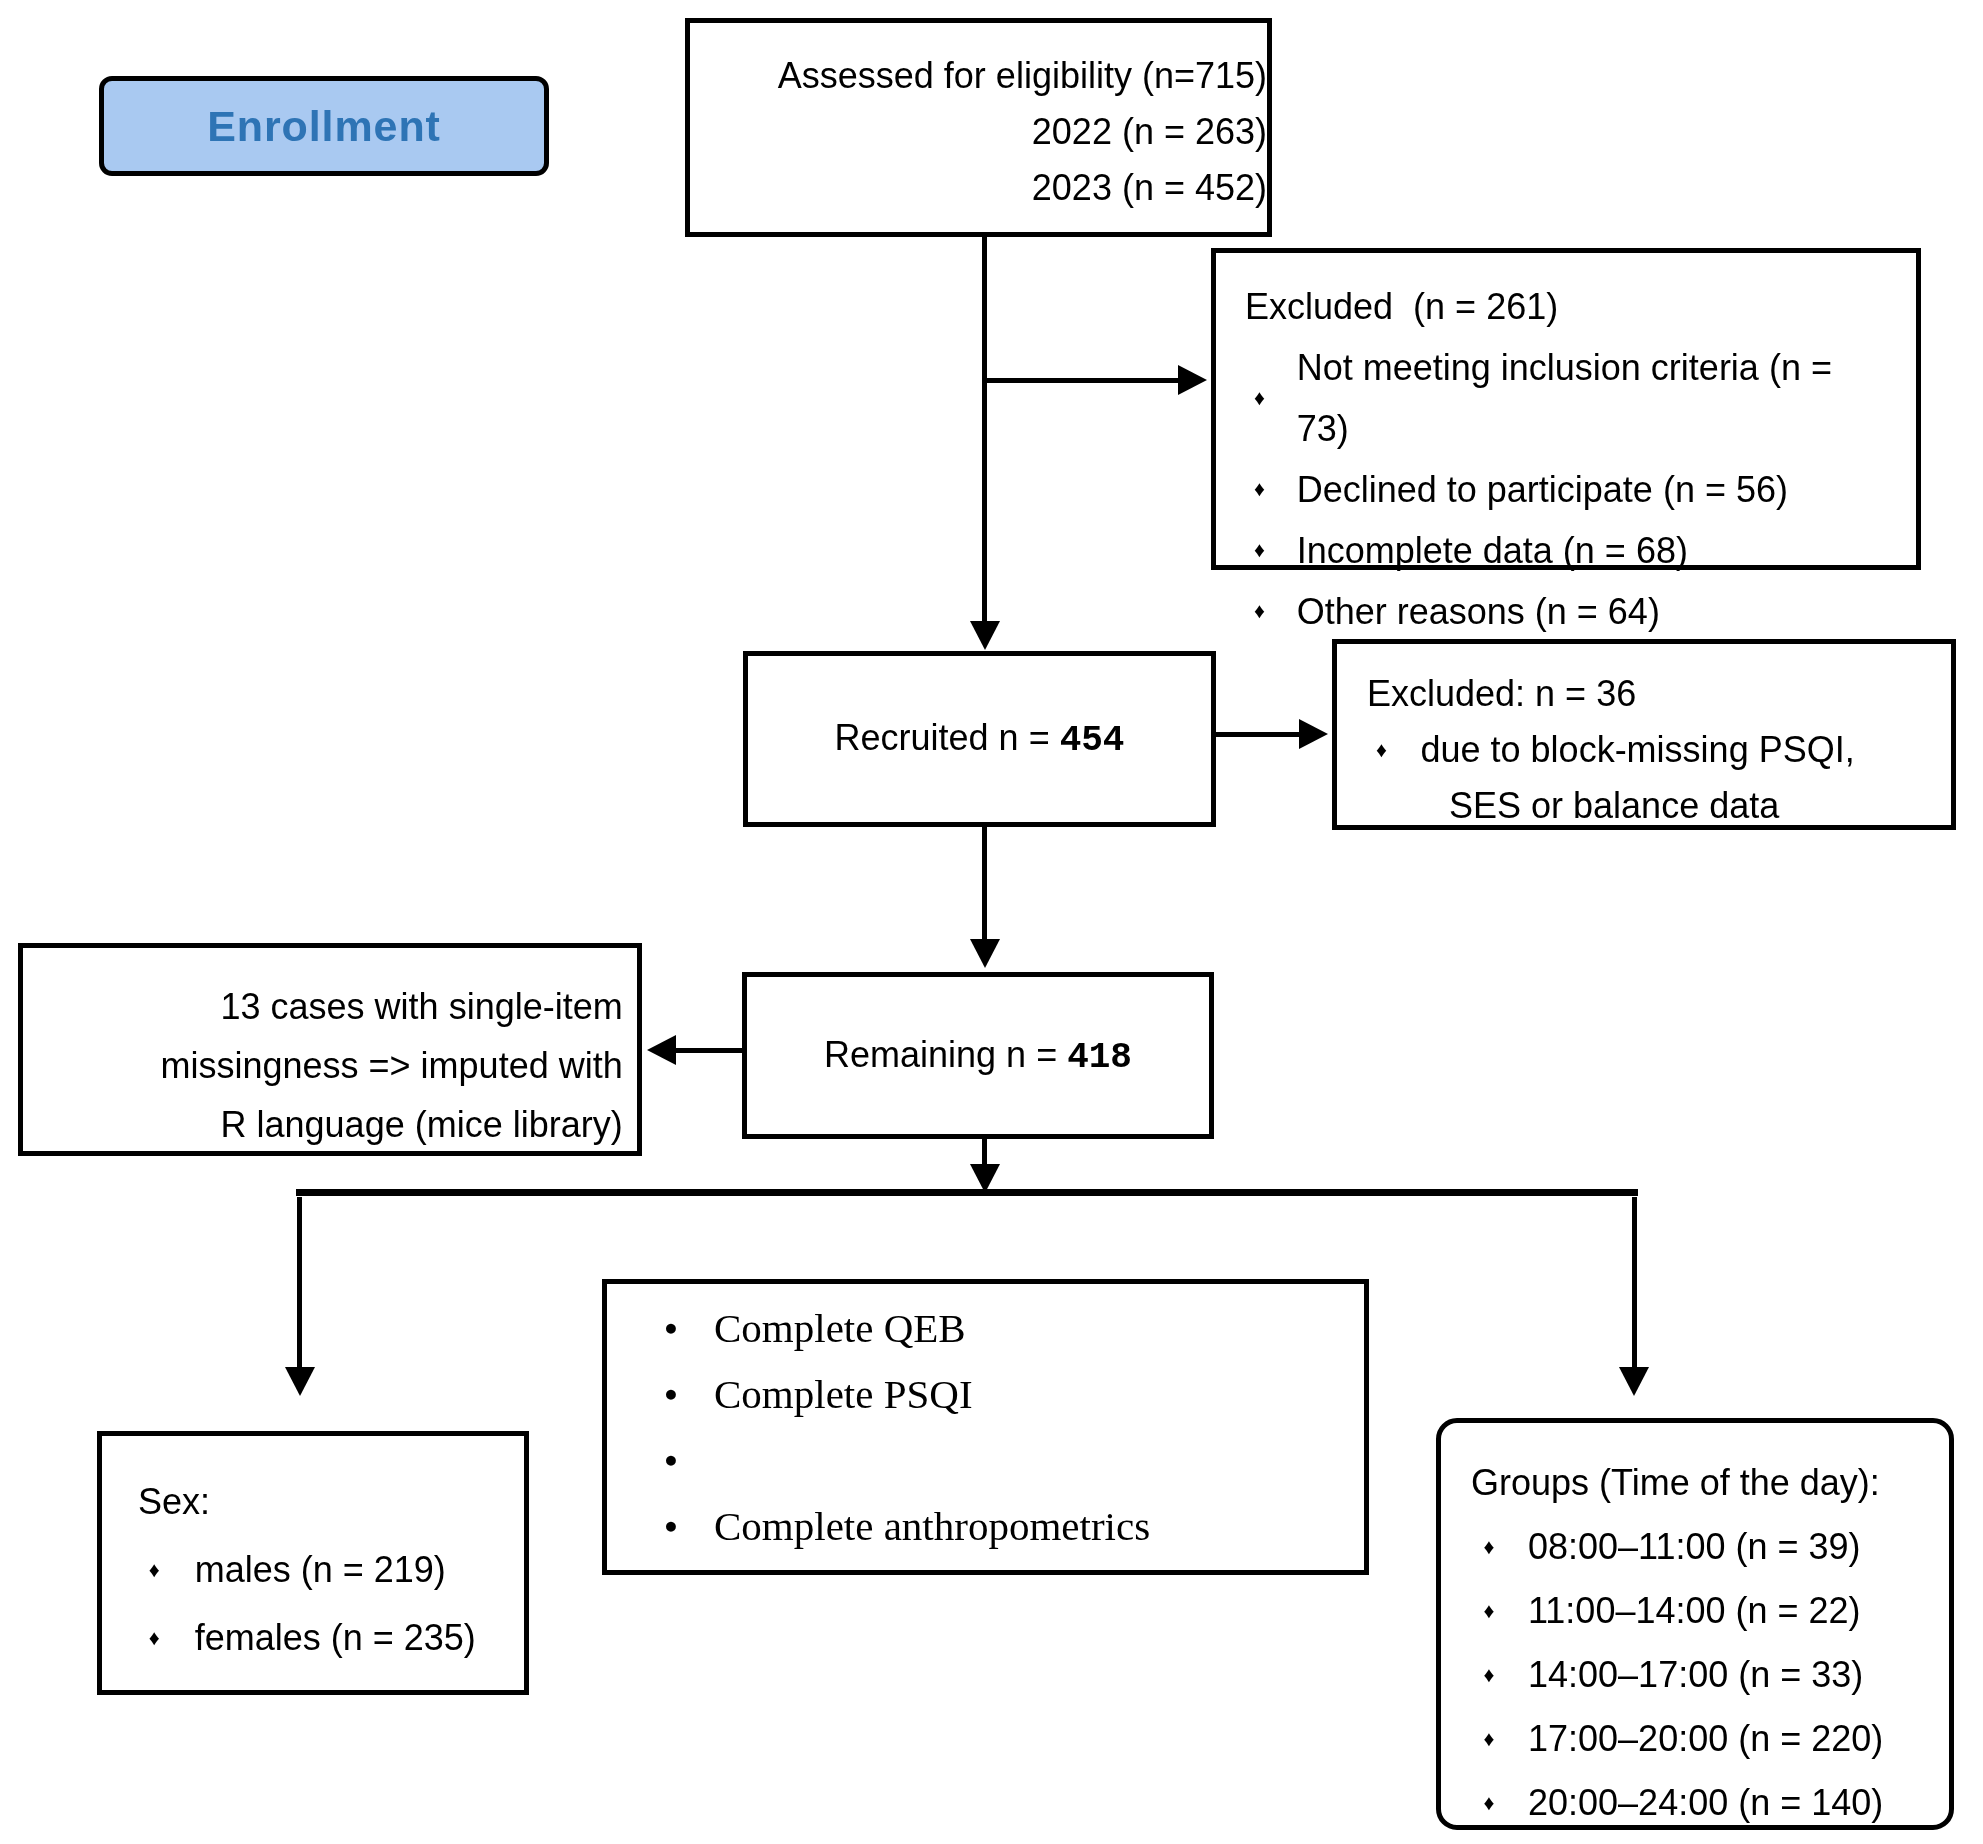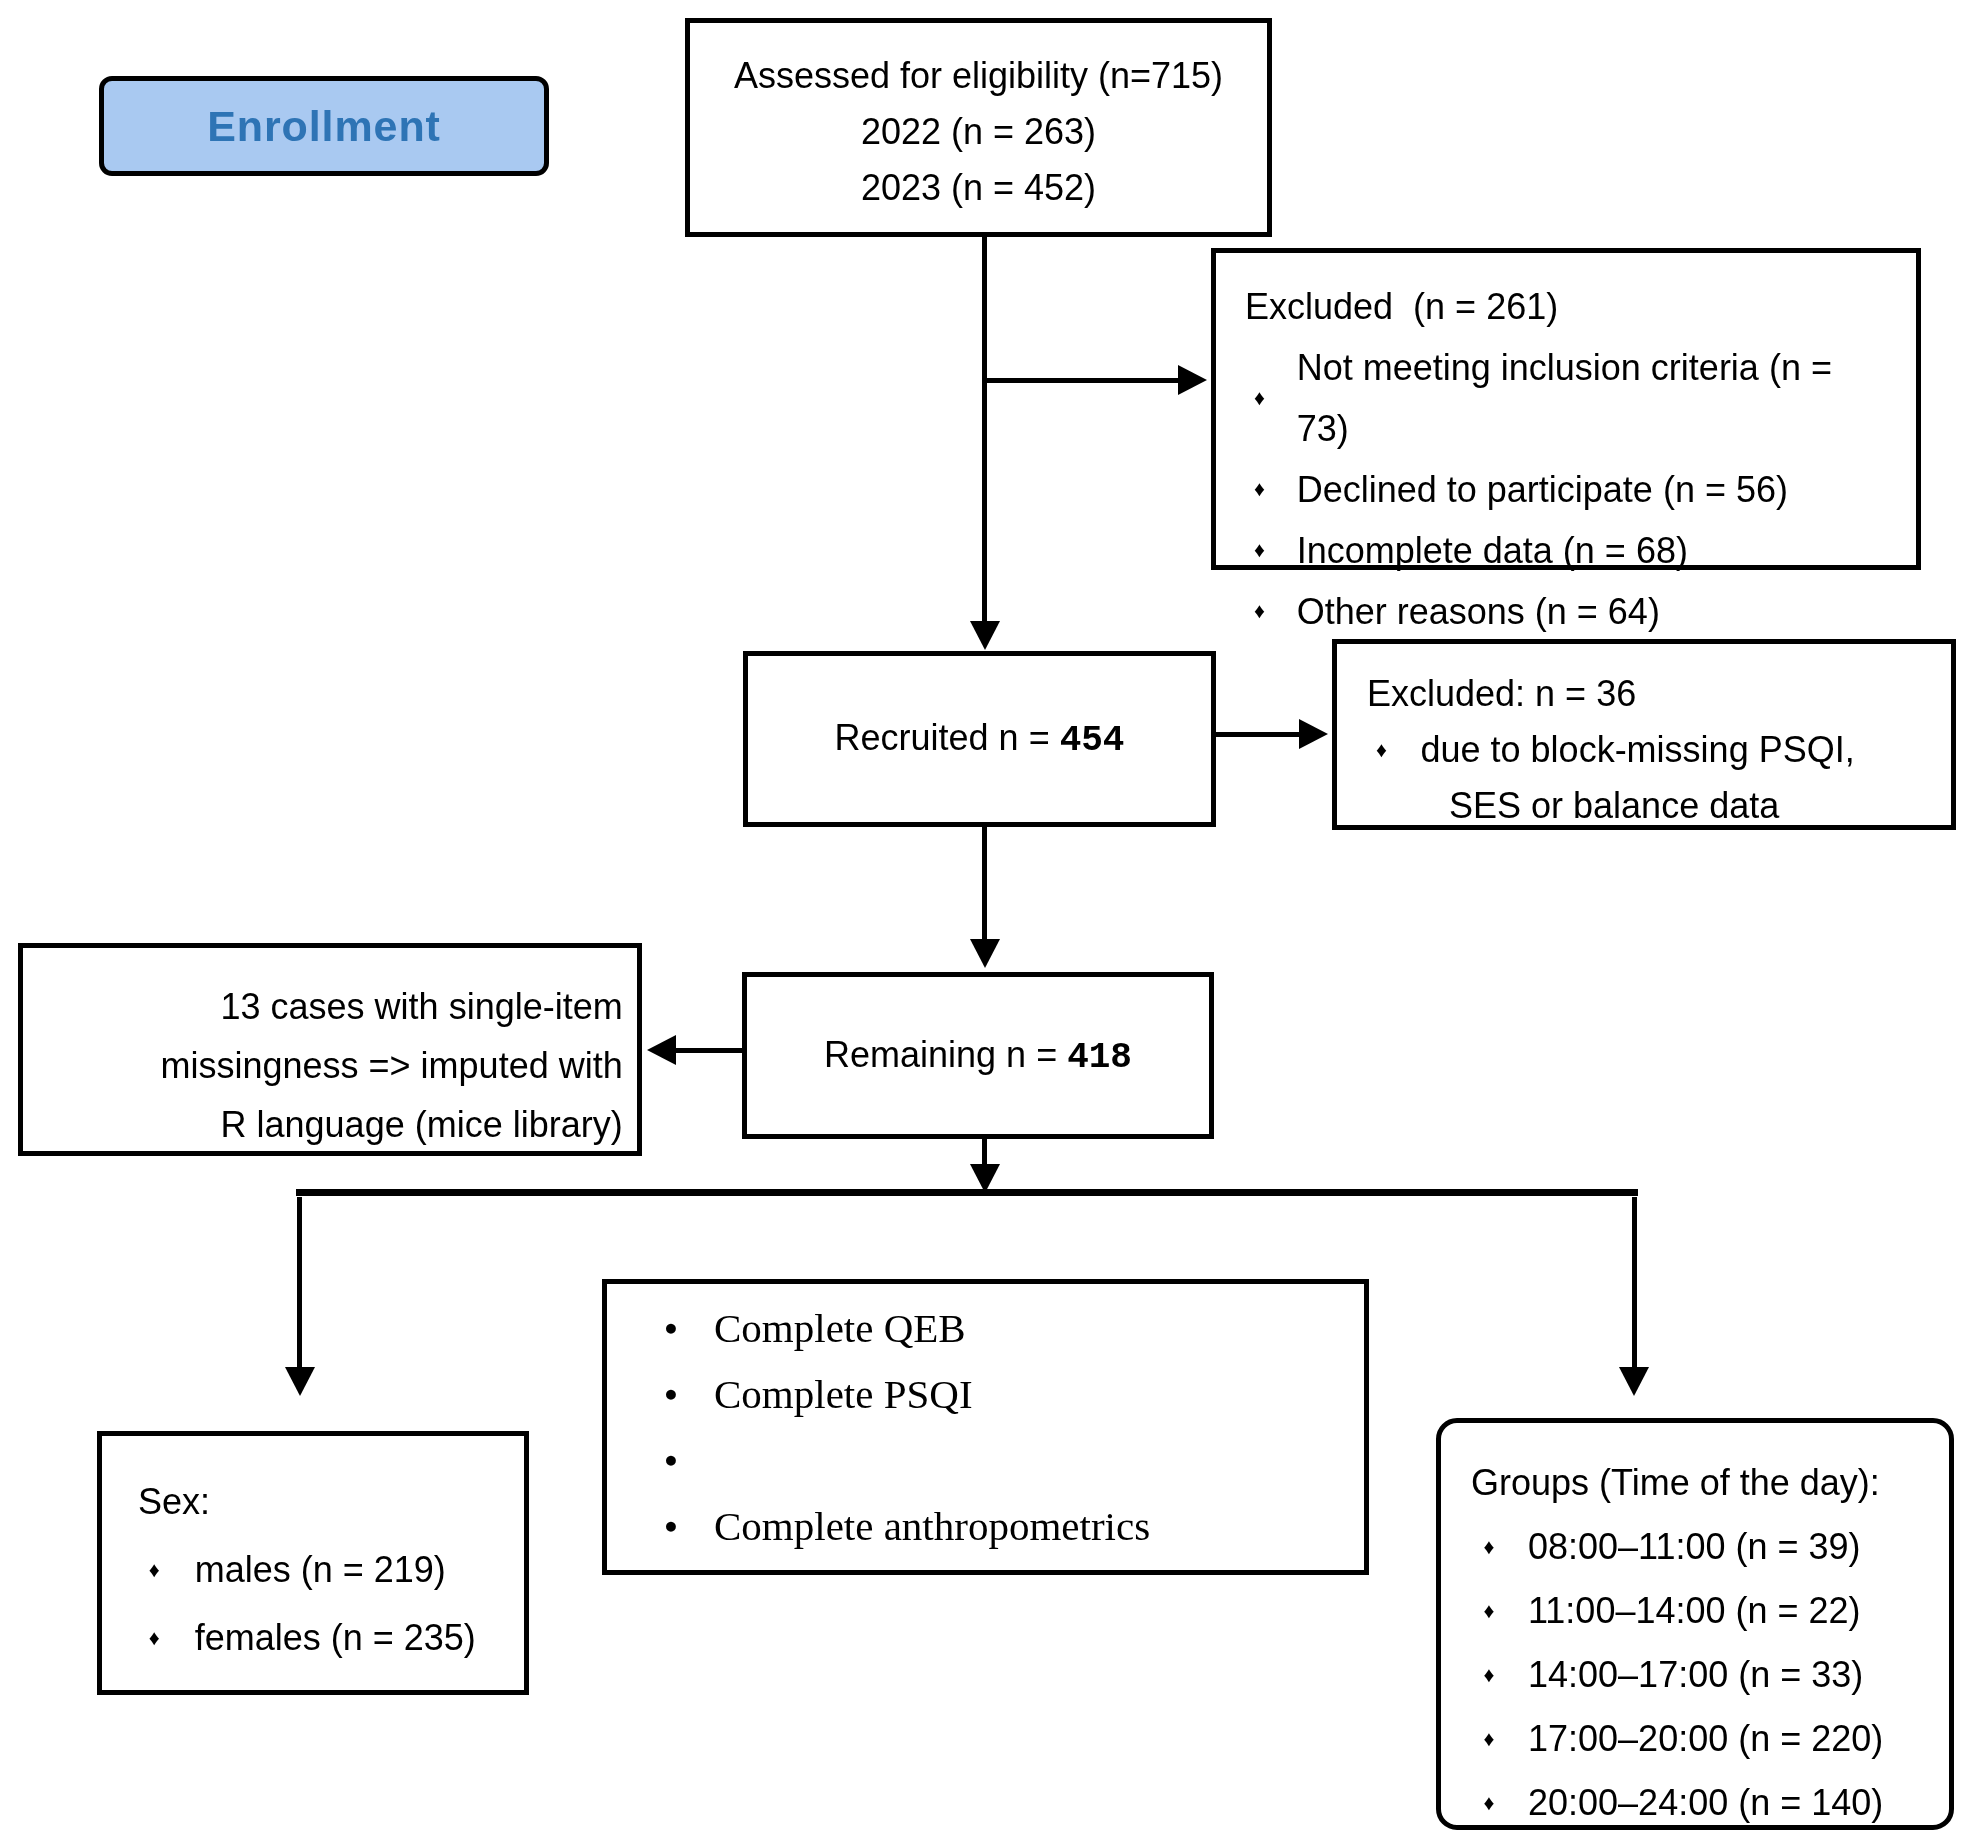--- a/index.html
+++ b/index.html
@@ -28,21 +28,21 @@
     background: var(--enrollment-fill, #A9C9F1);
     border-radius: 13px;
     display: flex; align-items: center; justify-content: center;
   }
   .enrollment .lbl {
     color: var(--enrollment-text, #2E74B5);
     font-weight: bold; font-size: 43px; letter-spacing: 0.9px;
   }
   .assessed {
     left: 685px; top: 18px; width: 587px; height: 219px;
-    text-align: center; padding-top: 25px; line-height: 56px;
+    text-align: right; padding-top: 25px; line-height: 56px;
   }
   .excluded261 {
     left: 1211px; top: 248px; width: 710px; height: 322px;
     padding: 23px 27px 0 29px; line-height: 61px;
   }
   .recruited {
     left: 743px; top: 651px; width: 473px; height: 176px;
     display: flex; align-items: center; justify-content: center;
   }
   .excluded36 {

